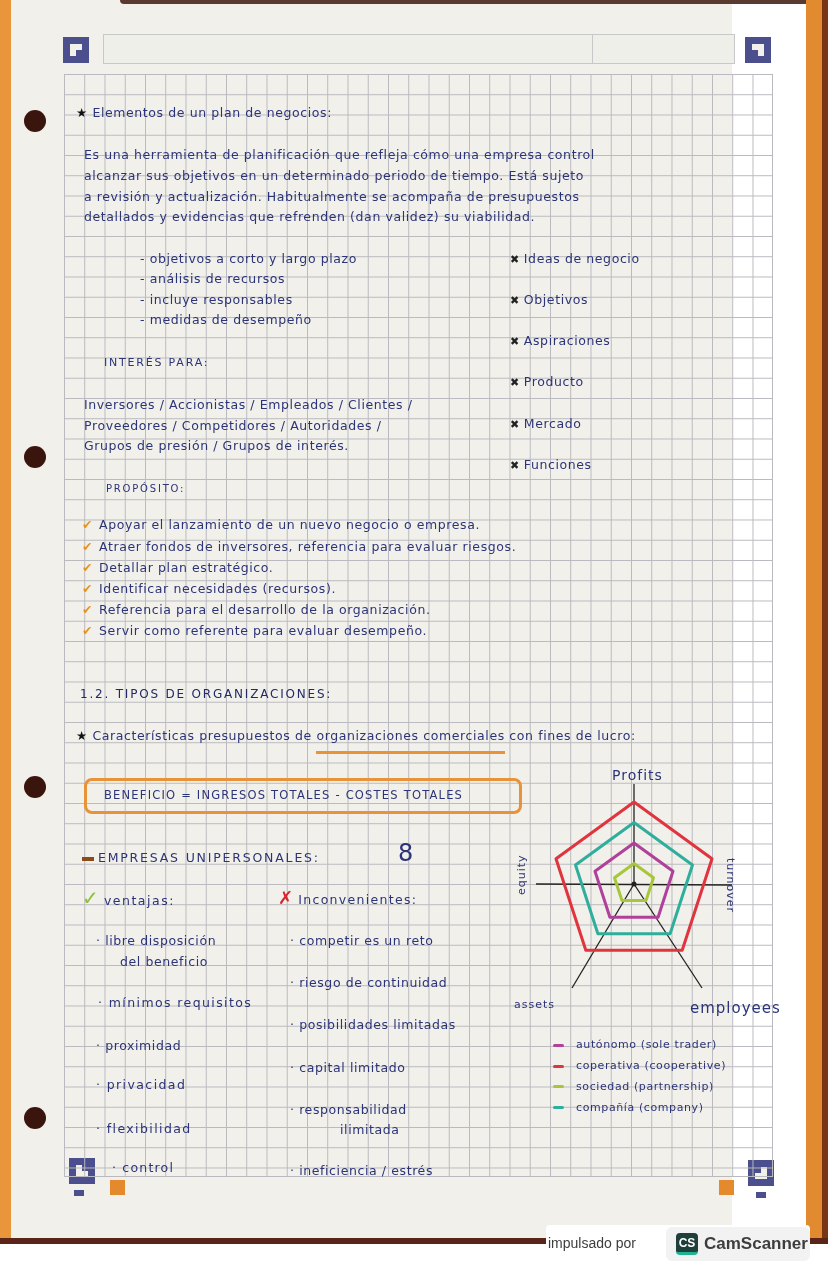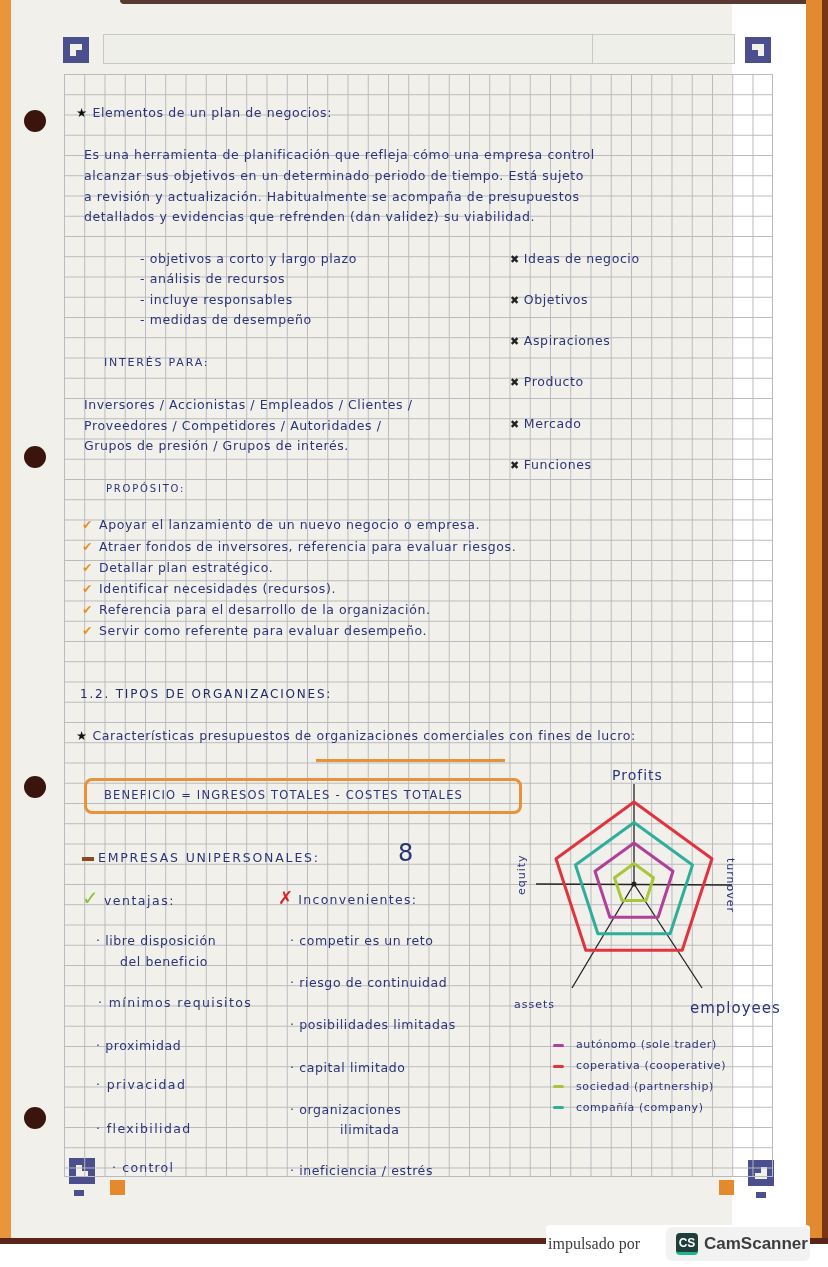--- a/index.html
+++ b/index.html
@@ -19,28 +19,28 @@
   .small-sq{position:absolute;width:10px;height:6px;background:#4b4f8d;}
   .orange-sq{position:absolute;width:15px;height:15px;background:#e48a2c;}
   .grid{position:absolute;left:64px;top:74px;width:708px;height:1102px;
     background-image:linear-gradient(#b9b9bf 1px,transparent 1px),linear-gradient(90deg,#b9b9bf 1px,transparent 1px);
     background-size:20.25px 20.25px;border-right:1px solid #b9b9bf;border-bottom:1px solid #b9b9bf;}
   .t{position:absolute;white-space:nowrap;color:#2c3478;font-family:"DejaVu Sans",sans-serif;font-size:12.5px;letter-spacing:0.6px;line-height:20px;}
   .caps{letter-spacing:1.8px;font-size:12px;}
   .star{color:#111;font-weight:bold;}
   .xmark{color:#222;font-size:11px;margin-right:4px;}
   .check-or{color:#e8911f;font-weight:bold;margin-right:6px;}
-  .underline{border-bottom:3px solid #e8923a;padding-bottom:16px;}
+  .underline{border-bottom:3px solid #e8923a;padding-bottom:8px;}
   .formula-box{position:absolute;left:84px;top:778px;width:432px;height:30px;border:3px solid #e8923a;border-radius:8px;}
   .dash-or{display:inline-block;width:12px;height:4px;background:#8a4a1c;vertical-align:middle;margin-right:4px;}
   .bigcheck{color:#89c13b;font-size:20px;font-weight:bold;}
   .bigx{color:#d8262c;font-size:18px;font-weight:bold;}
   .legend-sw{position:absolute;width:11px;height:3px;border-radius:2px;}
   .cs-bar{position:absolute;left:546px;top:1225px;width:264px;height:38px;background:#ffffff;border-radius:4px;}
-  .cs-powered{position:absolute;left:548px;top:1235px;font-family:Liberation Serif, serif;font-size:16px;color:#3d3d3d;}
+  .cs-powered{position:absolute;left:548px;top:1235px;font-family:Liberation Sans, sans-serif;font-size:14px;color:#3d3d3d;}
   .cs-badge{position:absolute;left:666px;top:1227px;width:144px;height:34px;background:#f2f2f2;border-radius:6px;}
   .cs-logo{position:absolute;left:676px;top:1233px;width:22px;height:22px;background:#1f3f3a;border-radius:4px;color:#fff;font-family:"Liberation Sans",sans-serif;font-weight:bold;font-size:12px;line-height:20px;text-align:center;border-bottom:3px solid #1db48f;box-sizing:border-box;}
   .cs-name{position:absolute;left:704px;top:1234px;font-family:"Liberation Sans",sans-serif;font-size:17px;color:#3d3d3d;font-weight:bold;}
 </style>
 </head>
 <body>
 
 <div class="page">
   <div class="top-shadow"></div>
   <div class="left-edge"></div>
@@ -141,21 +141,21 @@
   <div class="t" style="left:98px;top:993px;letter-spacing:1.4px">· <span>mínimos requisitos</span></div>
   <div class="t" style="left:96px;top:1036px">· <span>proximidad</span></div>
   <div class="t" style="left:96px;top:1075px;letter-spacing:1.4px">· <span>privacidad</span></div>
   <div class="t" style="left:96px;top:1119px;letter-spacing:1.4px">· <span>flexibilidad</span></div>
   <div class="t" style="left:112px;top:1158px;letter-spacing:1.2px">· <span>control</span></div>
 
   <div class="t" style="left:290px;top:931px">· <span>competir es un reto</span></div>
   <div class="t" style="left:290px;top:973px">· <span>riesgo de continuidad</span></div>
   <div class="t" style="left:290px;top:1015px">· <span>posibilidades limitadas</span></div>
   <div class="t" style="left:290px;top:1058px">· <span>capital limitado</span></div>
-  <div class="t" style="left:290px;top:1100px">· <span>organizaciones</span></div>
+  <div class="t" style="left:290px;top:1100px">· <span>responsabilidad</span></div>
   <div class="t" style="left:340px;top:1120px">ilimitada</div>
   <div class="t" style="left:290px;top:1161px">· <span>ineficiencia / estrés</span></div>
 
   <svg style="position:absolute;left:500px;top:760px" width="300" height="260">
     <g id="radar-axes" stroke="#222" stroke-width="1.3" fill="none">
       <line x1="134" y1="24" x2="134" y2="124"></line>
       <line x1="36" y1="124" x2="232" y2="125"></line>
       <line x1="134" y1="124" x2="72" y2="228"></line>
       <line x1="134" y1="124" x2="202" y2="228"></line>
     </g>

